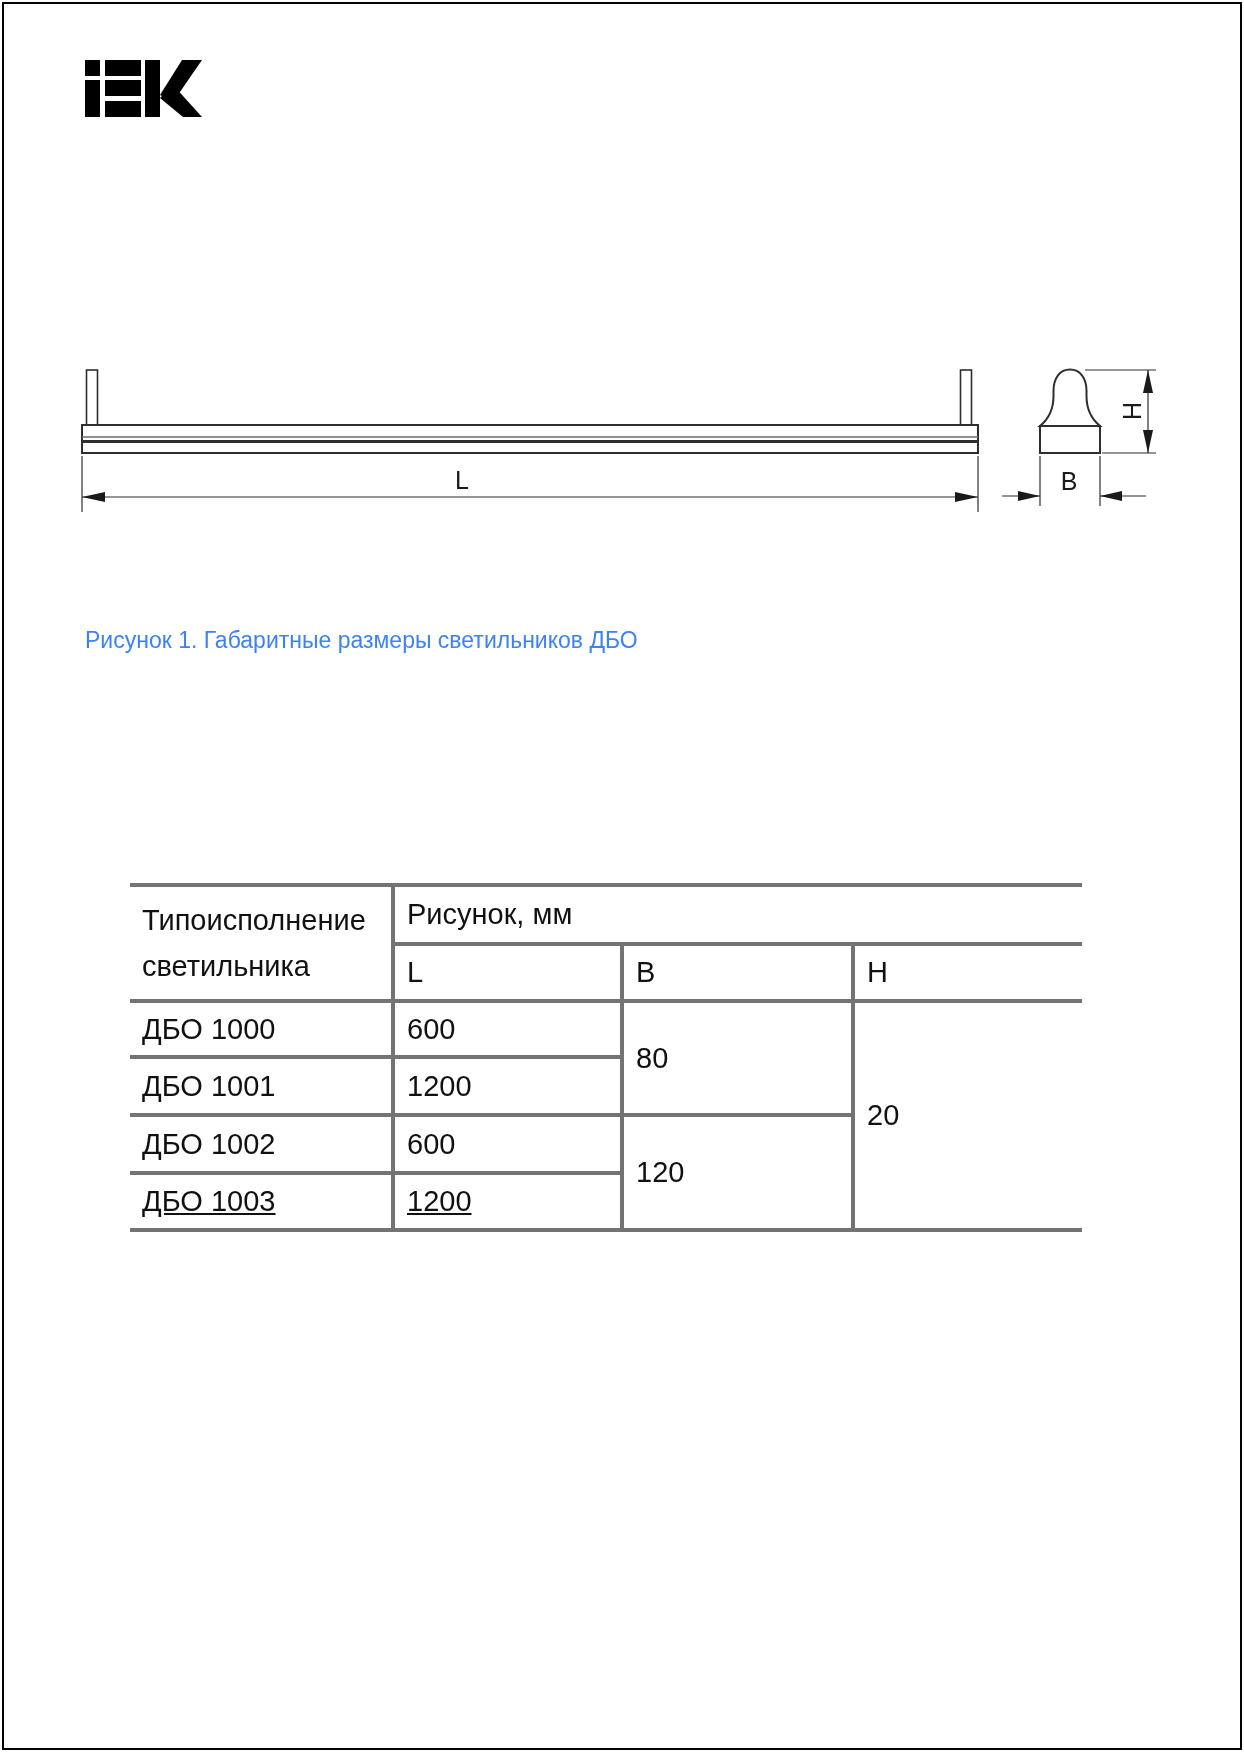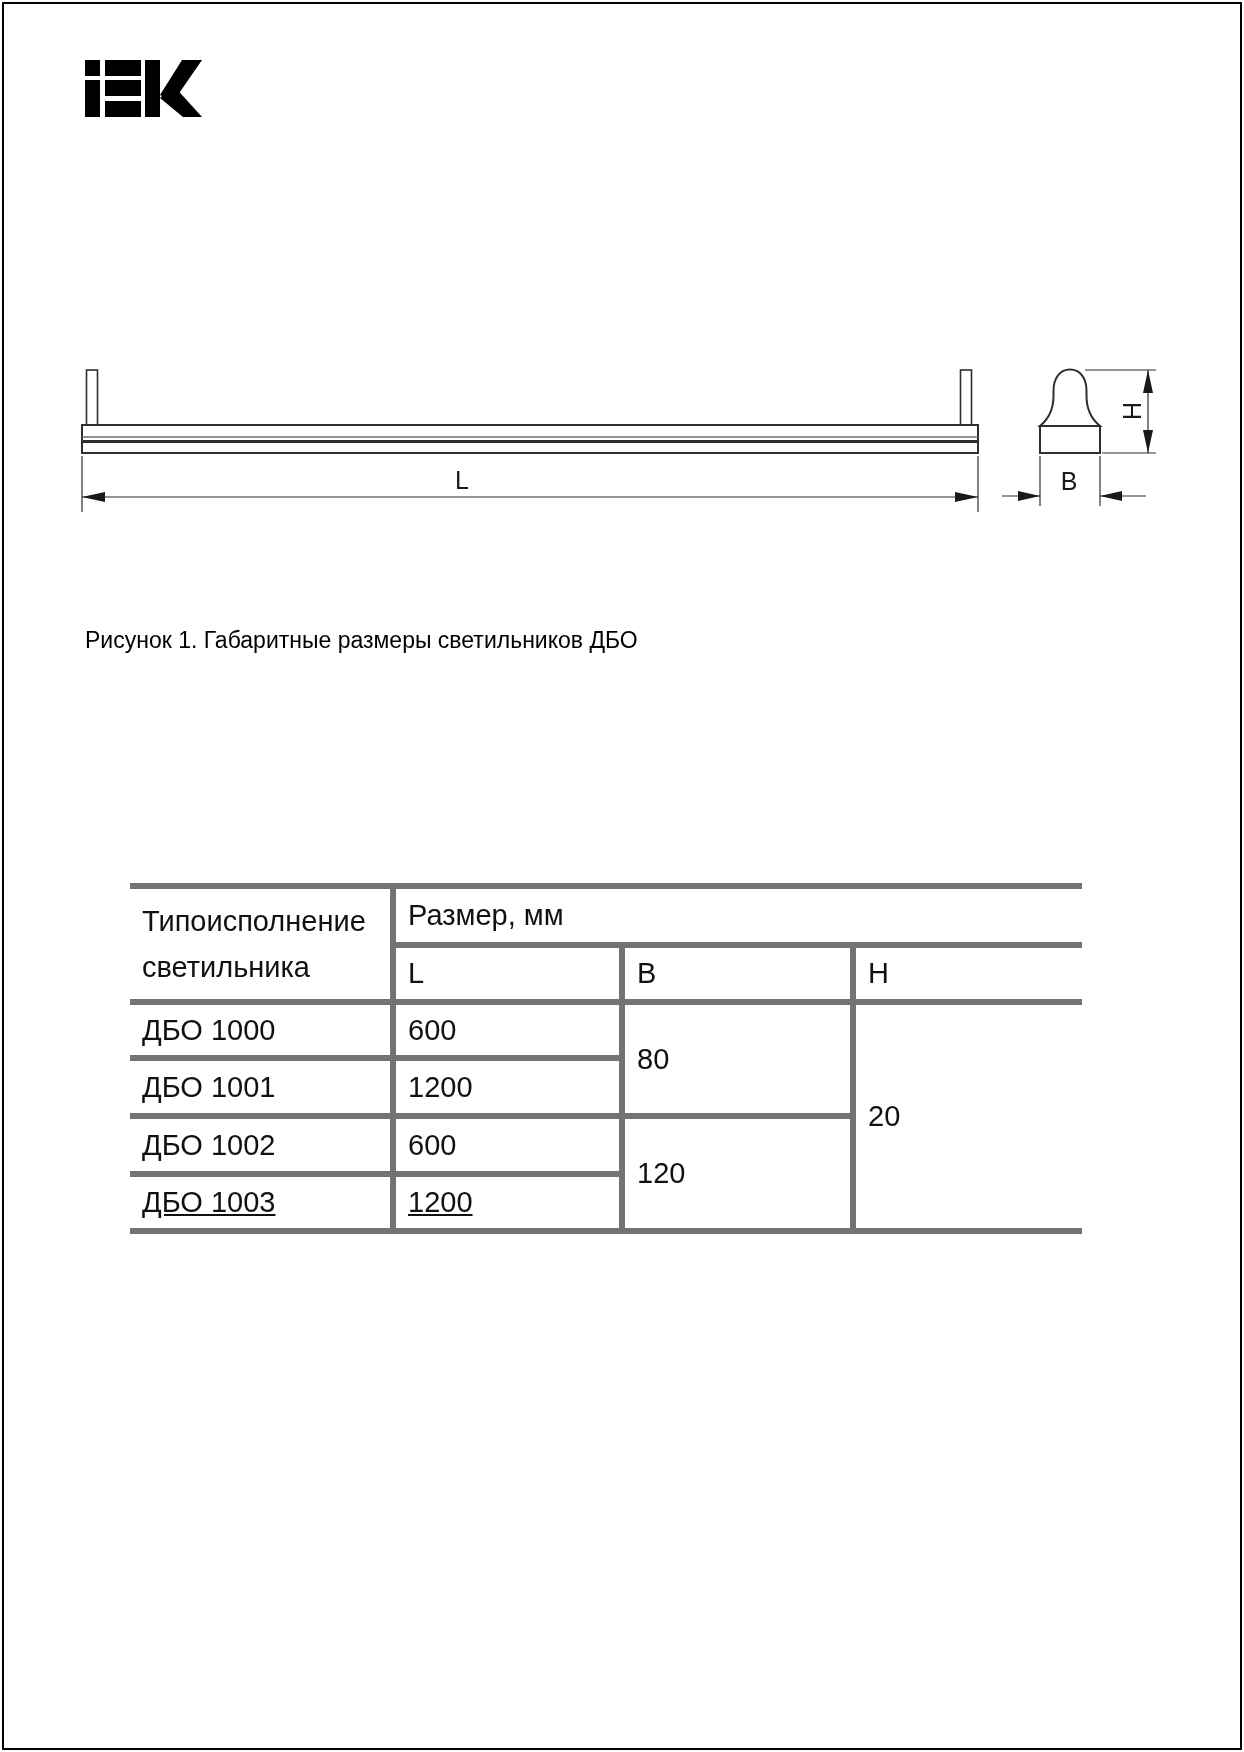--- a/index.html
+++ b/index.html
@@ -21,31 +21,31 @@
   }
   .drawing {
     position: absolute; left: 0; top: 0; width: 1244px; height: 560px;
   }
   .drawing text {
     font-family: "Liberation Sans", sans-serif;
     font-size: 25px; fill: #1a1a1a;
   }
   .caption {
     position: absolute; left: 85px; top: 627px;
-    font-size: 23px; line-height: 1.2; color: #000000;
+    font-size: 23px; line-height: 1.2; color: #3b82f6;
     white-space: nowrap;
   }
   table.dims {
     position: absolute; left: 130px; top: 883px;
     border-collapse: collapse; table-layout: fixed;
     width: 952px;
     font-size: 29px; color: #111;
   }
   table.dims td {
-    border: 6px solid #737373;
+    border: 4px solid #737373;
     vertical-align: middle;
     padding: 0 0 0 12px;
     overflow: hidden;
   }
   table.dims td.bl0 { border-left: none; }
   table.dims td.br0 { border-right: none; }
   tr.h1 { height: 59px; }
   tr.h2 { height: 57px; }
   tr.r1 { height: 56px; }
   tr.r2 { height: 58px; }
@@ -119,21 +119,21 @@
       <col style="width:229px">
       <col style="width:231px">
       <col style="width:229px">
   </colgroup>
   <tbody>
       <tr class="h1">
     <td class="bl0 two-line" rowspan="2">
       <div>Типоисполнение</div>
       <div>светильника</div>
     </td>
-    <td class="br0" colspan="3">Размер, мм</td>
+    <td class="br0" colspan="3">Рисунок, мм</td>
   </tr>
   <tr class="h2">
     <td>L</td>
     <td>B</td>
     <td class="br0">H</td>
   </tr>
   <tr class="r1">
     <td class="bl0">ДБО 1000</td>
     <td>600</td>
     <td rowspan="2">80</td>

